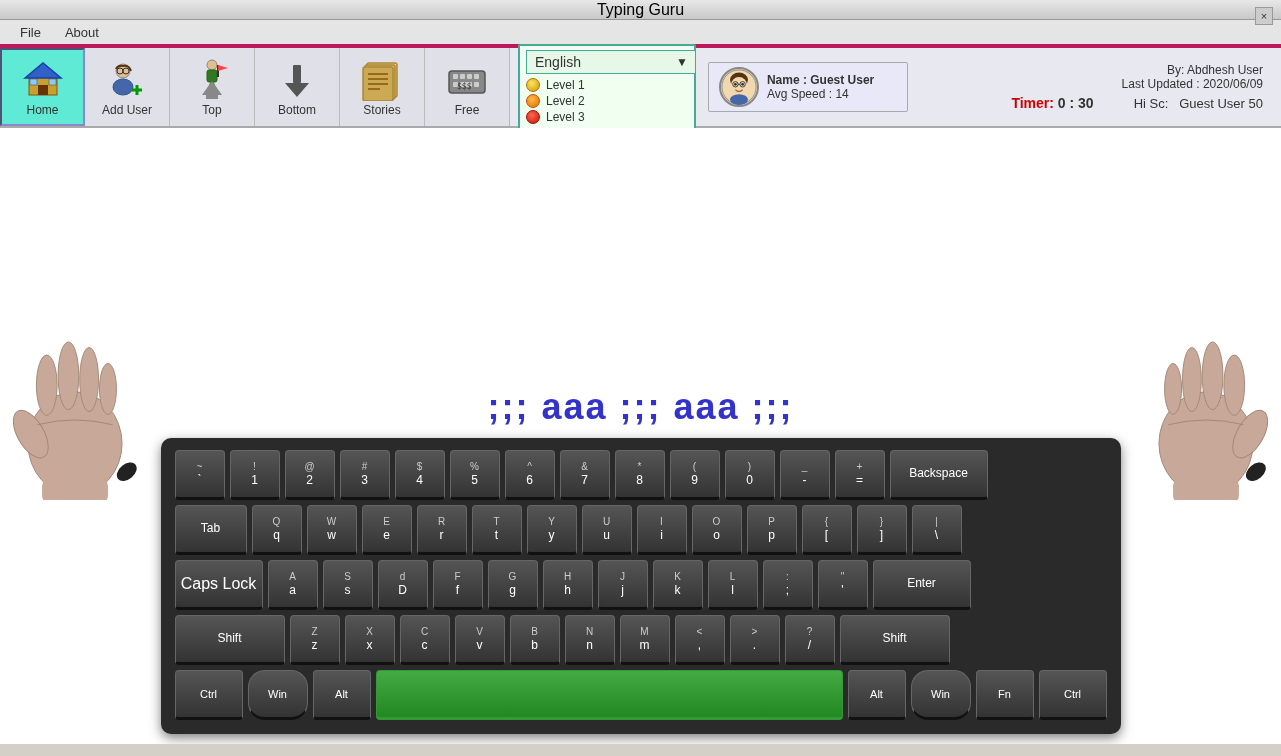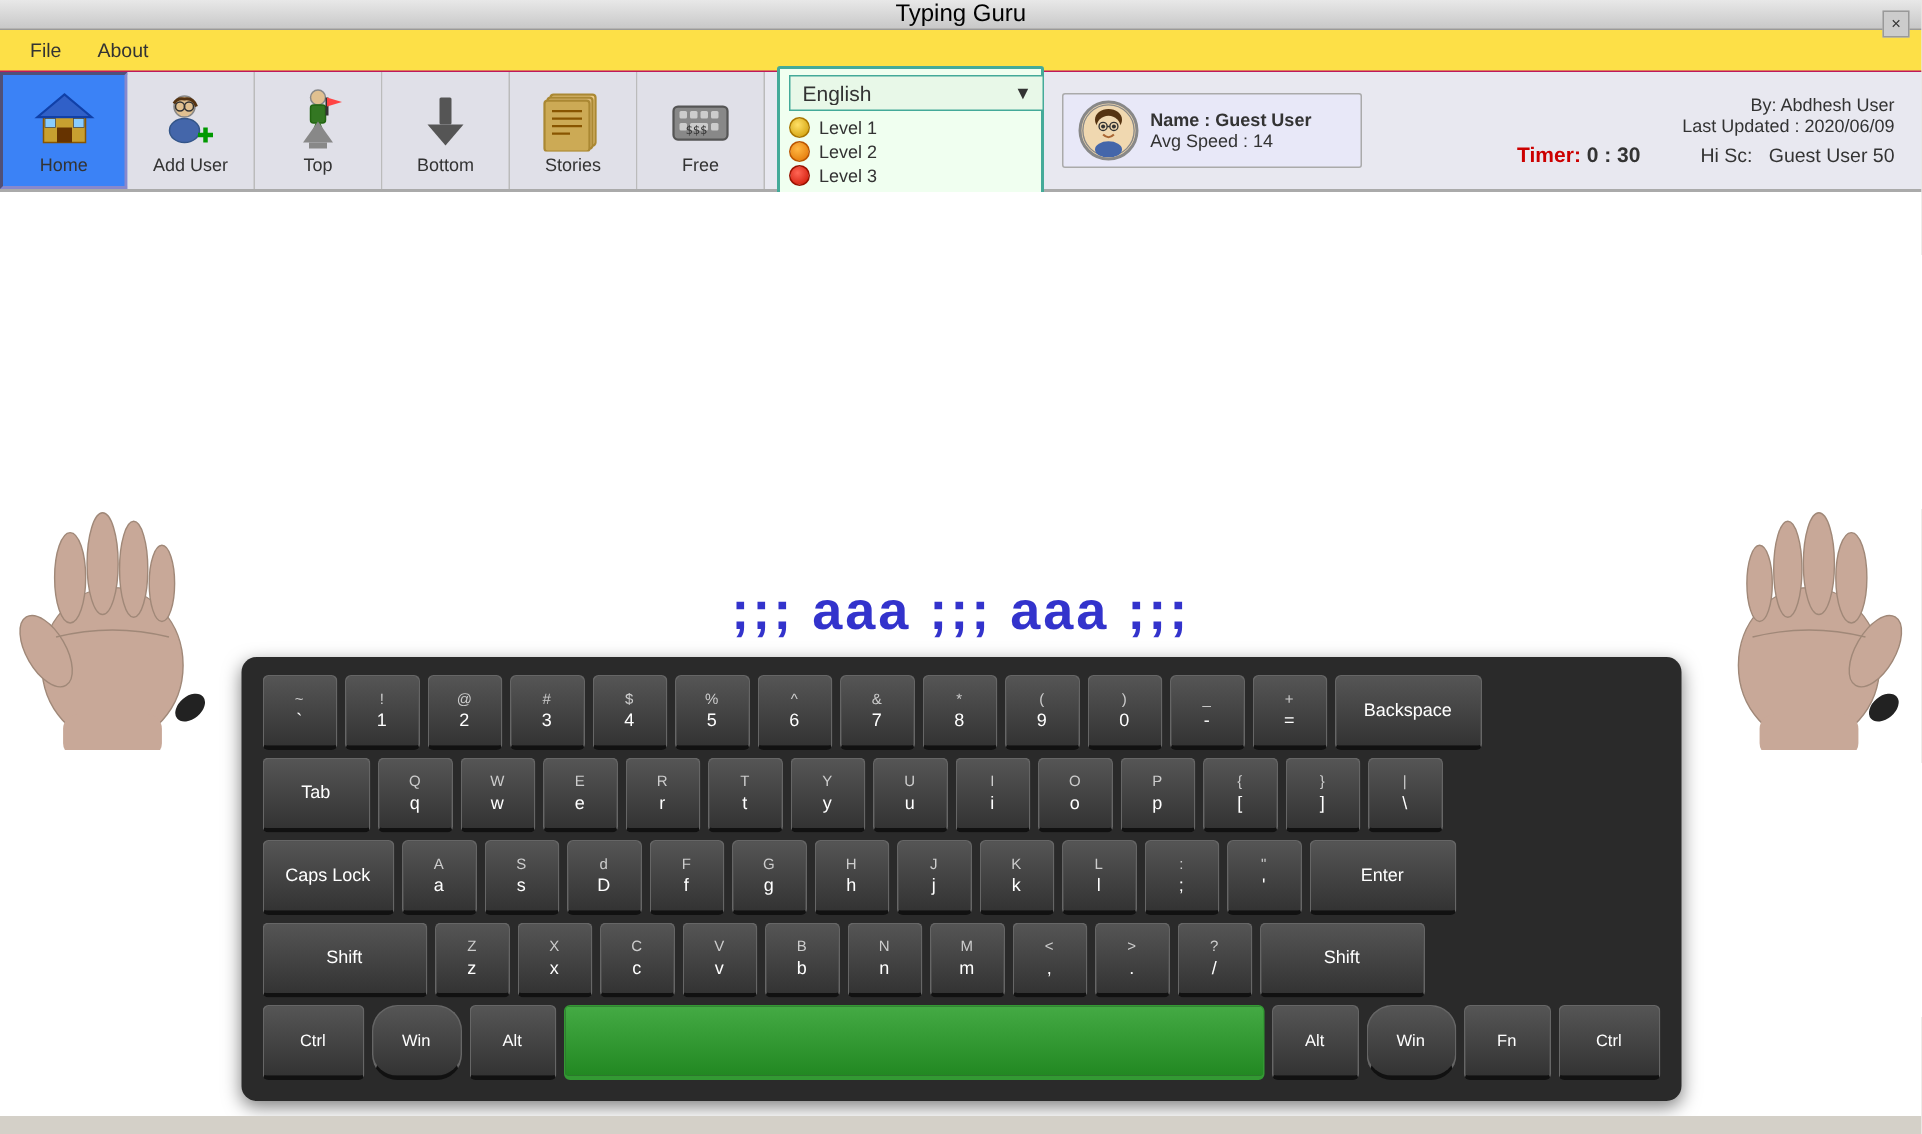--- a/index.html
+++ b/index.html
@@ -33,26 +33,26 @@
       display: flex;
       align-items: center;
       justify-content: center;
       font-size: 11px;
       cursor: pointer;
       color: #333;
     }
 
     
     #menubar {
-      background: #fde047;
+      background: #e5e5e5;
       height: 28px;
       display: flex;
       align-items: center;
       padding: 0 8px;
-      border-bottom: 1px solid #be185d;
+      border-bottom: 4px solid #be185d;
     }
     .menu-item {
       padding: 4px 12px;
       font-size: 13px;
       cursor: pointer;
       color: #333;
     }
 
     
     #toolbar {
@@ -70,21 +70,21 @@
       justify-content: center;
       width: 85px;
       border-right: 1px solid #bbb;
       cursor: pointer;
       padding: 4px;
       background: #e0e0e8;
       font-size: 12px;
       color: #333;
       gap: 2px;
     }
-    .toolbar-btn.active { background: #3b82f6; border: 2px inset #8888cc; }
+    .toolbar-btn.active { background: #5eead4; border: 2px inset #8888cc; }
 
     .toolbar-btn .icon-area {
       width: 44px;
       height: 44px;
       display: flex;
       align-items: center;
       justify-content: center;
     }
 
     
@@ -662,21 +662,21 @@
           <span class="shift-char">}</span>
           <span class="main-char">]</span>
         </div>
       <div class="key">
           <span class="shift-char">|</span>
           <span class="main-char">\</span>
         </div>
     </div>
 
     <div class="kb-row">
-      <div class="key wide-caps" style="font-size:12px;">Caps Lock</div>
+      <div class="key wide-caps" style="font-size:16px;">Caps Lock</div>
       <div class="key">
           <span class="shift-char">A</span>
           <span class="main-char">a</span>
         </div>
       <div class="key">
           <span class="shift-char">S</span>
           <span class="main-char">s</span>
         </div>
       <div class="key">
           <span class="shift-char">d</span>

